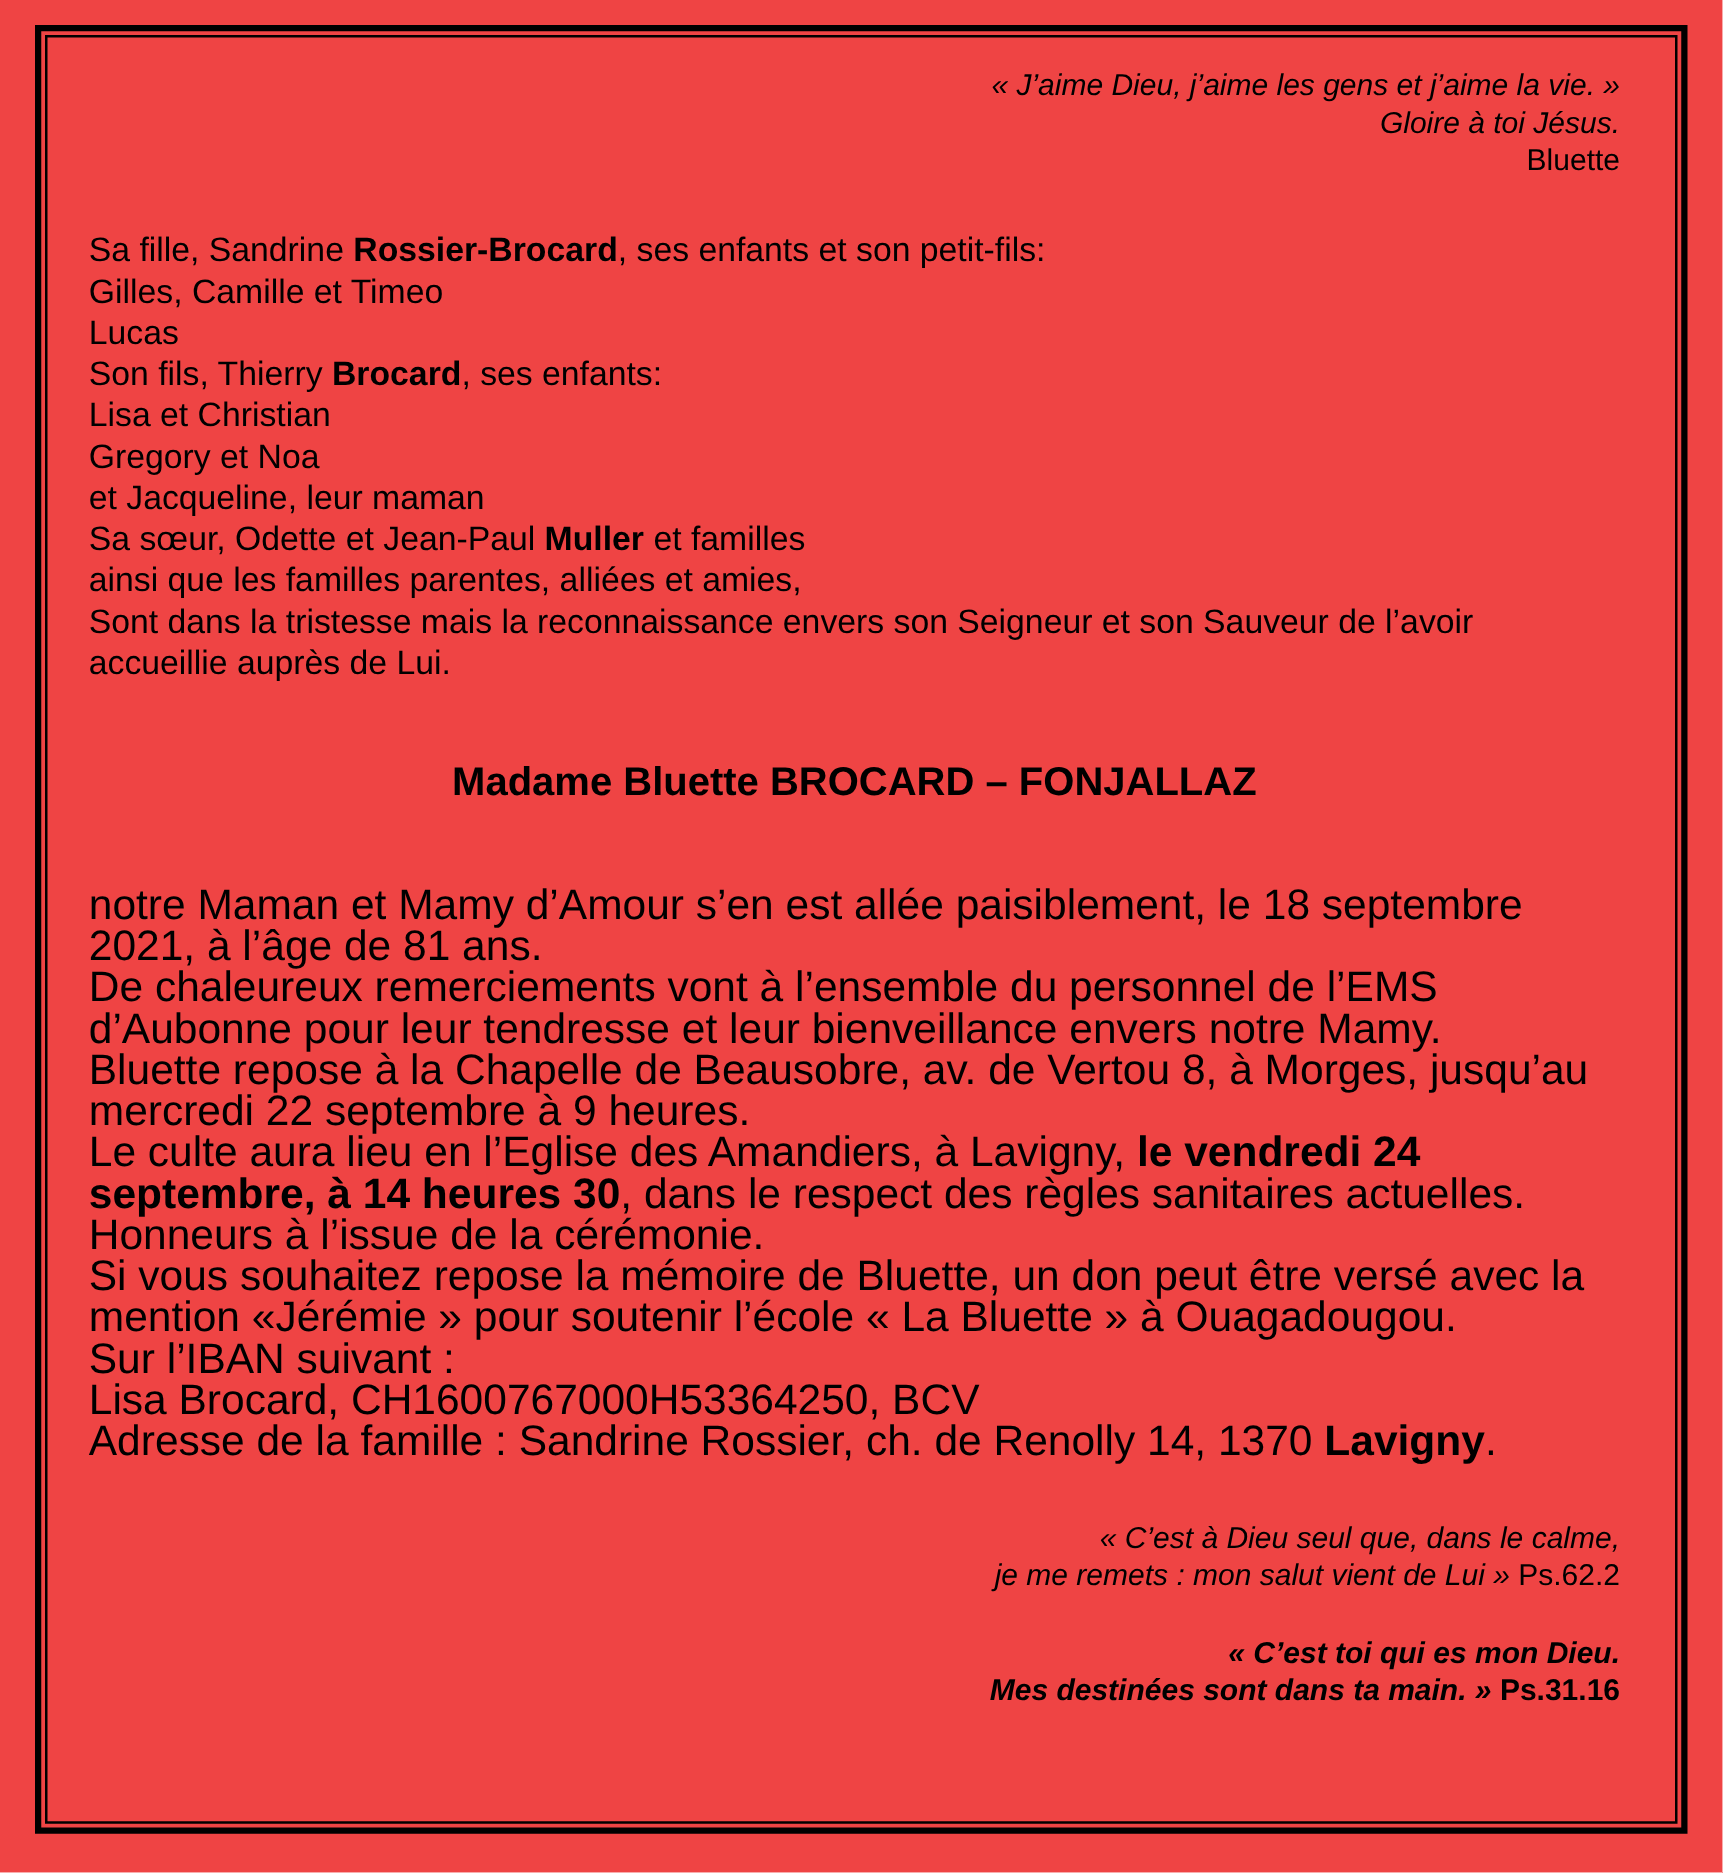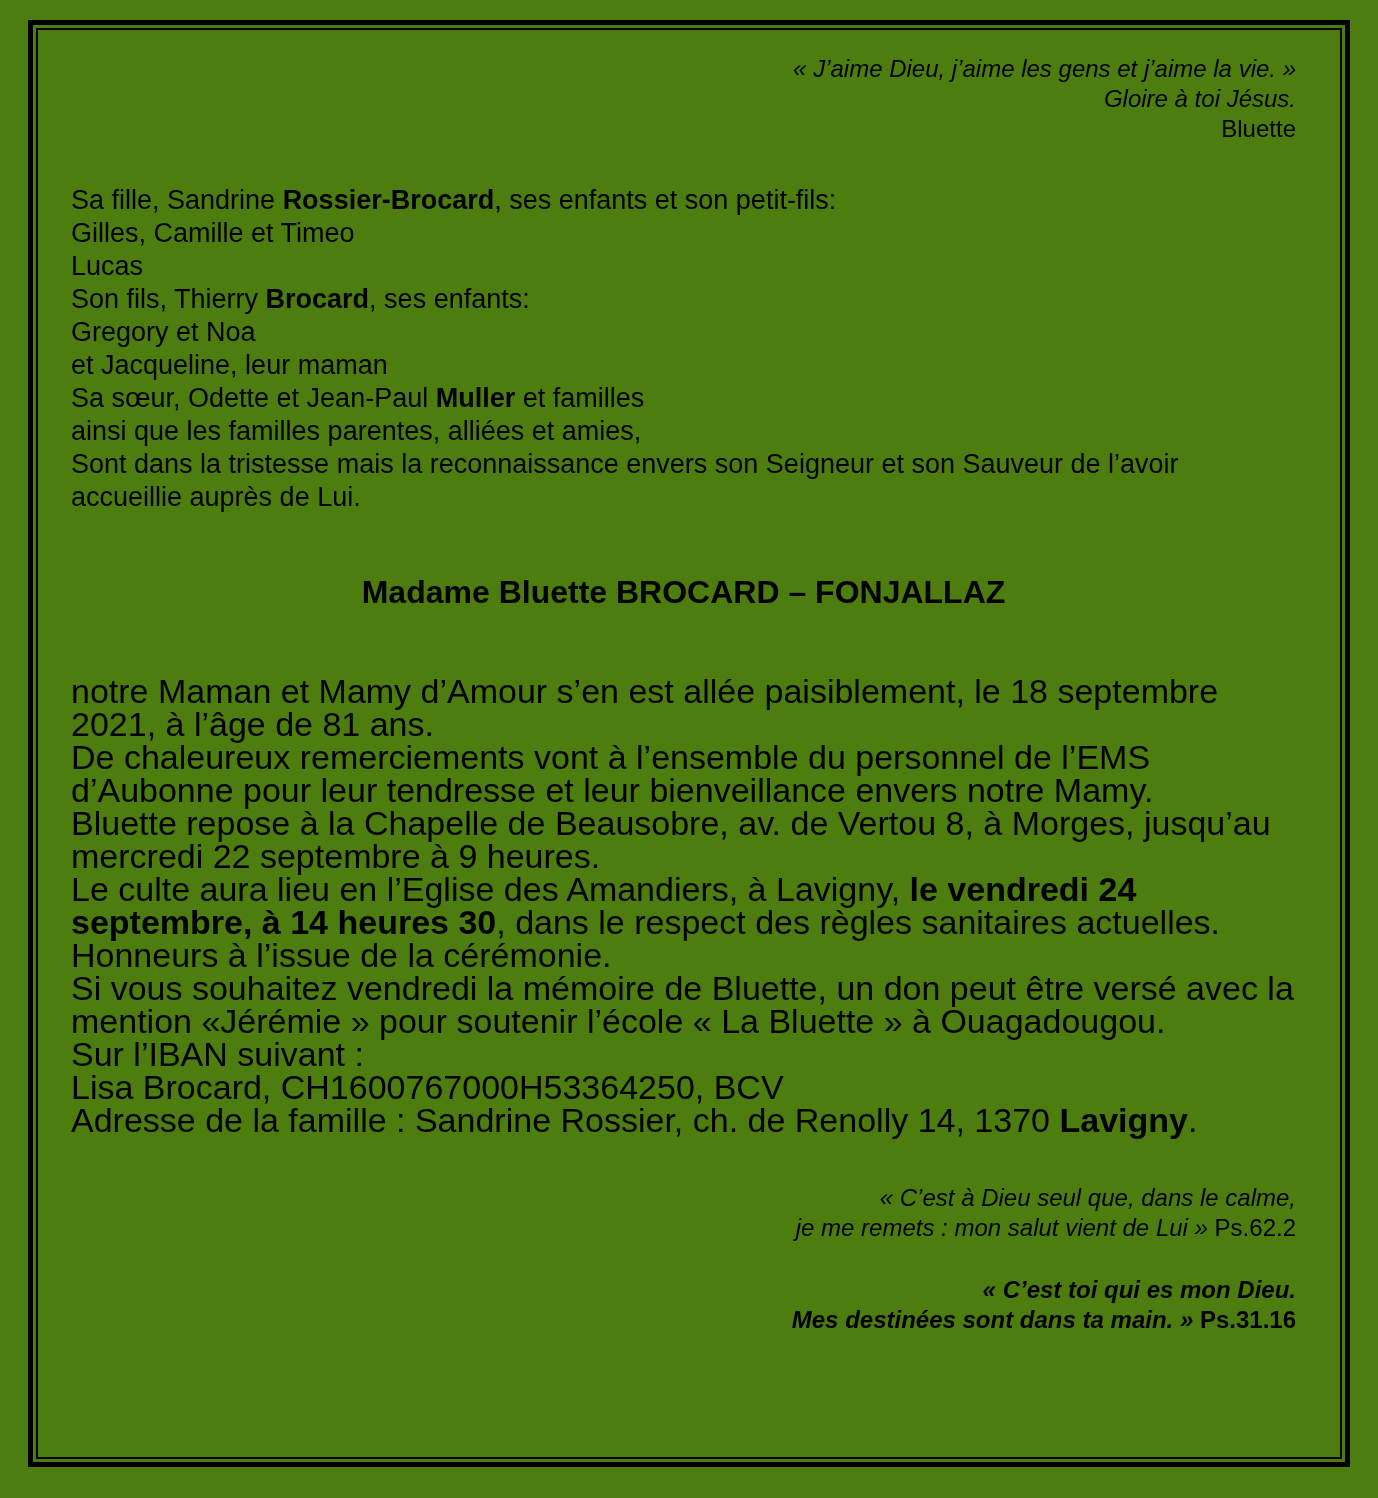--- a/index.html
+++ b/index.html
@@ -1,20 +1,20 @@
 <!DOCTYPE html>
 <html><head>
 <meta charset="utf-8">
 <style>
   html, body { margin: 0; padding: 0; background: #ffffff; }
   .page {
     position: relative;
     width: 1378px;
     height: 1498px;
-    background: #4d7c0f;
+    background: #ef4444;
     color: #000000;
     font-family: "Liberation Sans", sans-serif;
     overflow: hidden;
   }
   .frame {
     position: absolute;
     left: 28px;
     top: 20px;
     right: 28px;
     bottom: 31px;
@@ -72,36 +72,37 @@
           <p><span style="font-style: italic;">« J’aime Dieu, j’aime les gens et j’aime la vie. »</span></p>
           <p><span style="font-style: italic;">Gloire à toi Jésus.</span></p>
           <p><span>Bluette</span></p>
         </div>
 
       <div class="family">
           <p><span>Sa fille, Sandrine </span><span style="font-weight: bold; text-align: right;">Rossier-Brocard</span><span>, ses enfants et son petit-fils:</span></p>
           <p><span>Gilles, Camille et Timeo</span></p>
           <p><span>Lucas</span></p>
           <p><span>Son fils, Thierry </span><span style="font-weight: bold;">Brocard</span><span>, ses enfants:</span></p>
+          <p><span>Lisa et Christian</span></p>
           <p><span>Gregory et Noa</span></p>
           <p><span>et Jacqueline, leur maman</span></p>
           <p><span>Sa sœur, Odette et Jean-Paul </span><span style="font-weight: bold;">Muller</span><span> et familles</span></p>
           <p><span>ainsi que les familles parentes, alliées et amies,</span></p>
           <p><span>Sont dans la tristesse mais la reconnaissance envers son Seigneur et son Sauveur de l’avoir accueillie auprès de Lui.</span></p>
         </div>
 
       <h1 class="title">Madame Bluette BROCARD – FONJALLAZ</h1>
 
       <div class="announcement">
           <p><span>notre Maman et Mamy d’Amour s’en est allée paisiblement, le 18 septembre 2021, à l’âge de 81 ans.</span></p>
           <p><span>De chaleureux remerciements vont à l’ensemble du personnel de l’EMS d’Aubonne pour leur tendresse et leur bienveillance envers notre Mamy.</span></p>
           <p><span>Bluette repose à la Chapelle de Beausobre, av. de Vertou 8, à Morges, jusqu’au mercredi 22 septembre à 9 heures.</span></p>
           <p><span>Le culte aura lieu en l’Eglise des Amandiers, à Lavigny, </span><span style="font-weight: bold;">le vendredi 24 septembre, à 14 heures 30</span><span>, dans le respect des règles sanitaires actuelles.</span></p>
           <p><span>Honneurs à l’issue de la cérémonie.</span></p>
-          <p><span>Si vous souhaitez vendredi la mémoire de Bluette, un don peut être versé avec la mention «Jérémie » pour soutenir l’école « La Bluette » à Ouagadougou.</span></p>
+          <p><span>Si vous souhaitez repose la mémoire de Bluette, un don peut être versé avec la mention «Jérémie » pour soutenir l’école « La Bluette » à Ouagadougou.</span></p>
           <p><span>Sur l’IBAN suivant :</span></p>
           <p><span>Lisa Brocard, CH1600767000H53364250, BCV</span></p>
           <p><span>Adresse de la famille : Sandrine Rossier, ch. de Renolly 14, 1370 </span><span style="font-weight: bold;">Lavigny</span><span>.</span></p>
         </div>
 
       <div class="closing closing-1">
           <p><span style="font-style: italic;">« C’est à Dieu seul que, dans le calme,</span></p>
           <p><span style="font-style: italic;">je me remets : mon salut vient de Lui »</span><span> Ps.62.2</span></p>
         </div>
 

